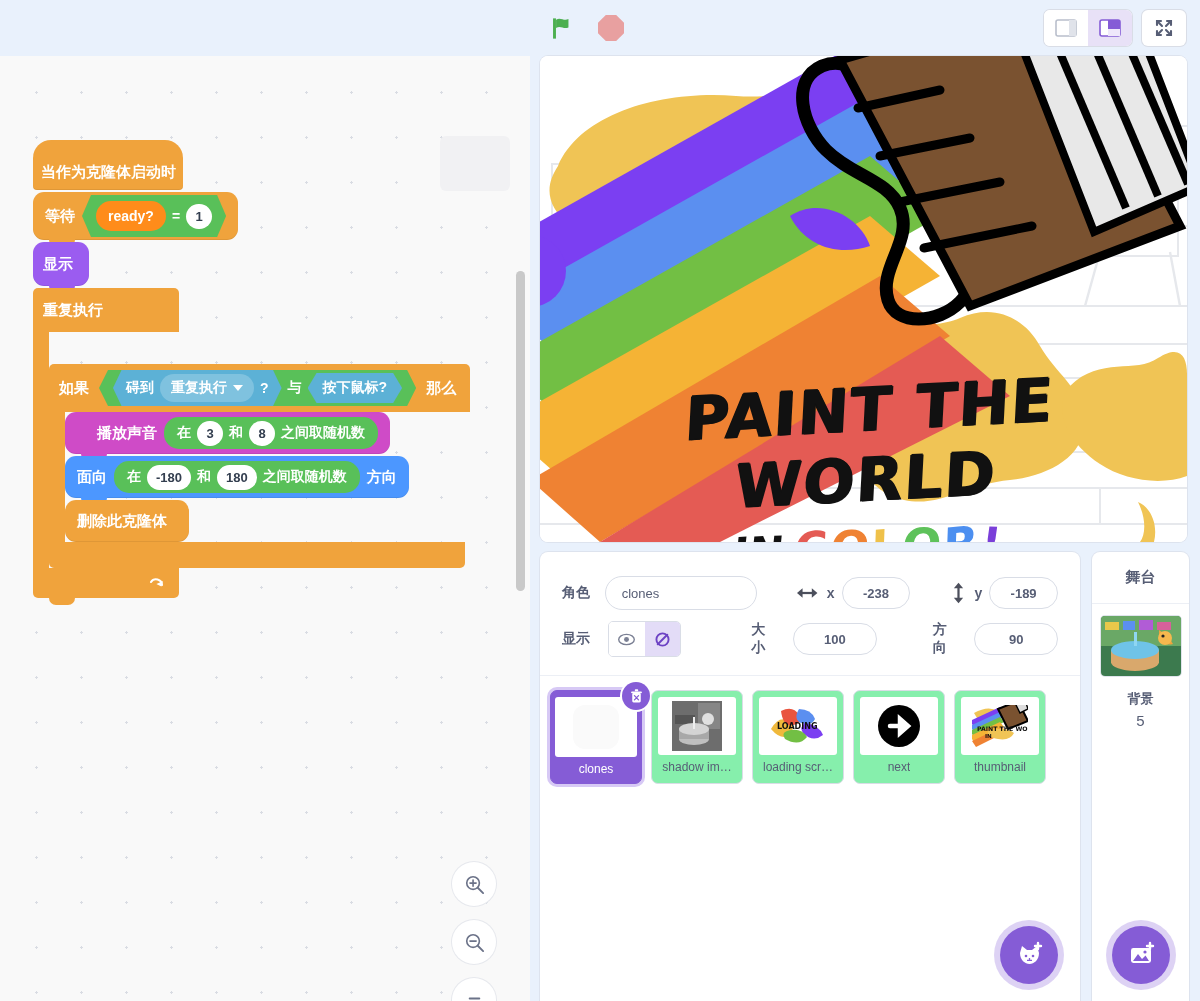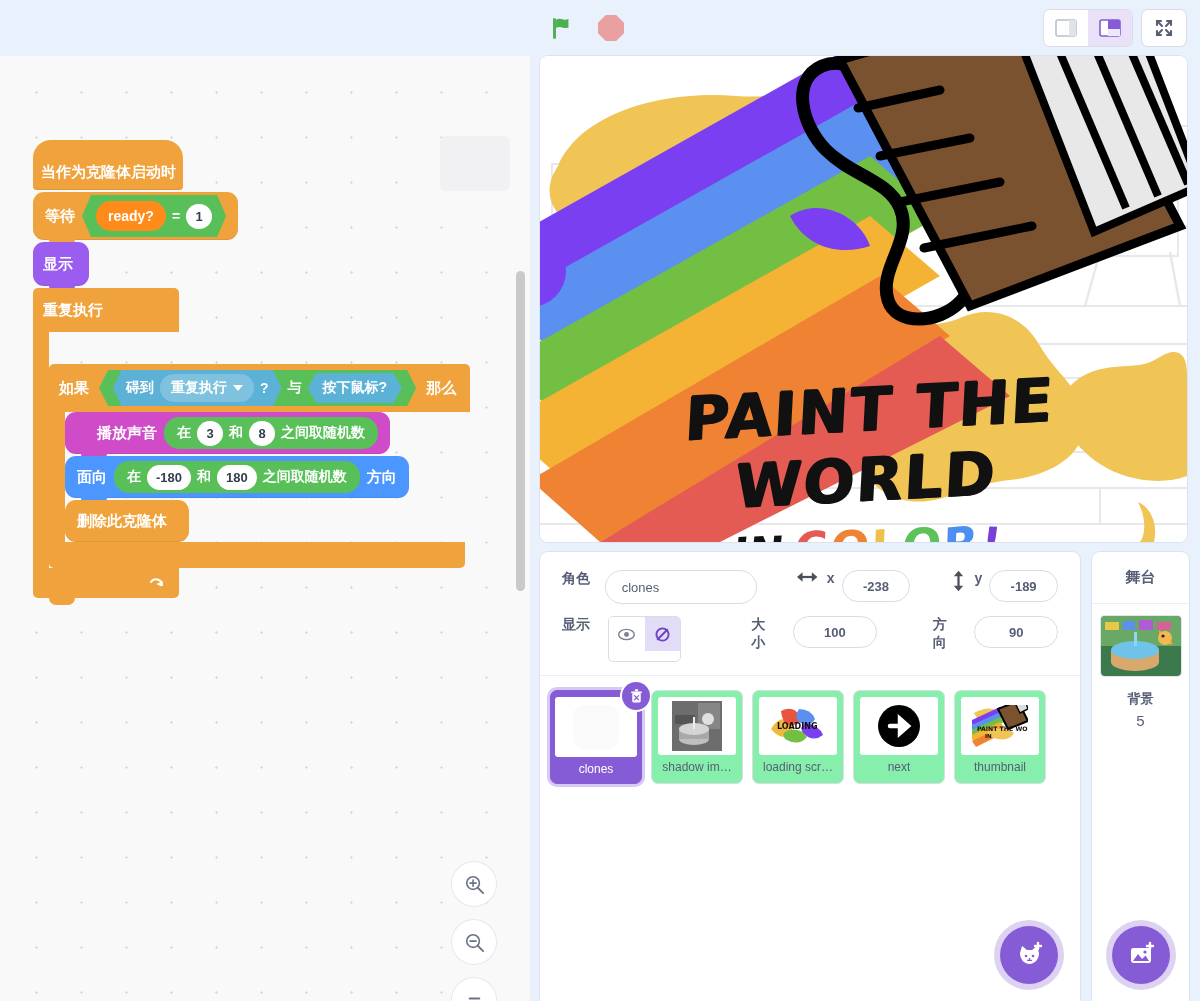--- a/index.html
+++ b/index.html
@@ -162,21 +162,21 @@
   }
   #stage-canvas { position:absolute; inset:0; overflow:hidden; background:#fff; }
 
   
   #sprite-panel {
     position:absolute; left:540px; top:552px; width:540px; height:449px;
     background:#fff; border-radius:8px 8px 0 0;
     box-shadow:0 0 0 1px #dde3ee;
   }
   #sprite-info { height:124px; border-bottom:1px solid #eceff5; padding:18px 22px 0 22px; }
-  .info-row { display:flex; height:46px; }
+  .info-row { display:flex; align-items:center; height:46px; }
   .info-lbl { font-size:14px; color:#575e75; font-weight:bold; width:46px; }
   .textinput {
     height:34px; border-radius:17px; border:1px solid #d9dde6; background:#fff;
     font-size:13px; color:#575e75; padding:0 16px; width:162px;
     display:flex; align-items:center; font-family:"Liberation Sans",sans-serif;
   }
   .numinput {
     height:32px; width:74px; border-radius:16px; border:1px solid #d9dde6;
     background:#fff; font-size:13px; color:#575e75; font-weight:bold;
     display:flex; align-items:center; justify-content:center;

